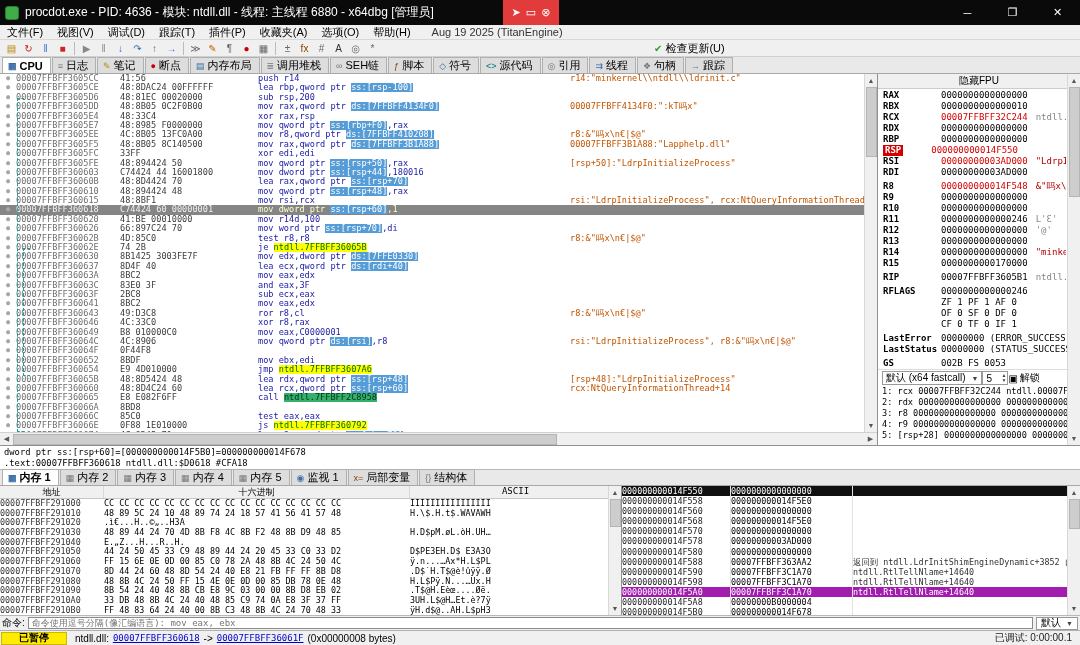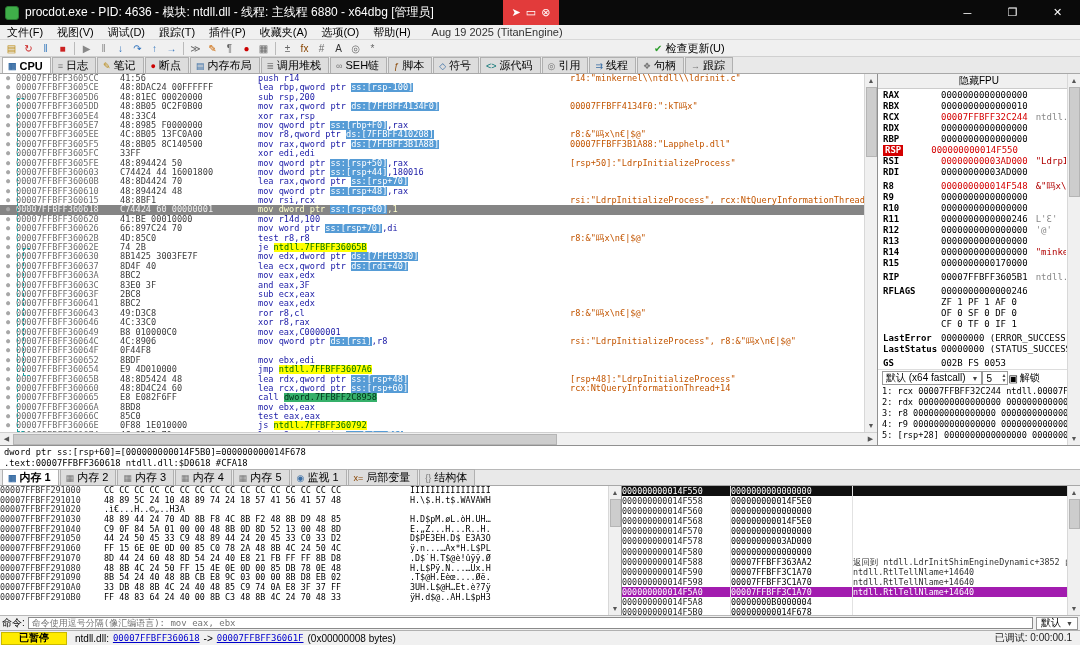--- a/index.html
+++ b/index.html
@@ -502,28 +502,27 @@
           <span class="g">●</span>
           <span class="acol">00007FFBFF360660</span>
           <span class="bcol">48:8D4C24 60</span>
           <span class="icol"><span>lea rcx,qword ptr </span><span class="mem">ss:[rsp+60]</span></span>
           <span class="ccol">rcx:NtQueryInformationThread+14</span>
         </div>
         <div class="drow">
           <span class="g">●</span>
           <span class="acol">00007FFBFF360665</span>
           <span class="bcol">E8 E082F6FF</span>
-          <span class="icol"><span>call </span><span class="tgt-c">dword.7FFBFF2C8958</span></span>
+          <span class="icol"><span>call </span><span class="tgt-c">ntdll.7FFBFF2C8958</span></span>
           <span class="ccol"></span>
         </div>
         <div class="drow">
           <span class="g">●</span>
           <span class="acol">00007FFBFF36066A</span>
           <span class="bcol">8BD8</span>
-          <span class="icol"><span>mov ebx,eax</span></span>
           <span class="ccol"></span>
         </div>
         <div class="drow">
           <span class="g">●</span>
           <span class="acol">00007FFBFF36066C</span>
           <span class="bcol">85C0</span>
           <span class="icol"><span>test eax,eax</span></span>
           <span class="ccol"></span>
         </div>
         <div class="drow">
@@ -732,20 +731,25 @@
       <span>局部变量</span>
     </div>
     <div class="vtab">
       <span class="vicon" style="color: rgb(119, 119, 119);">{}</span>
       <span>结构体</span>
     </div>
   </div>
 
 <div class="bottom-row">
   <div class="dump-panel">
+    <div class="dump-header">
+      <div class="dh-a">地址</div>
+      <div class="dh-h">十六进制</div>
+      <div class="dh-s">ASCII</div>
+    </div>
     <div class="dump-rows" id="dumprows">
         <div class="hxrow">
           <span class="hx-a">00007FFBFF291000</span>
           <span class="hx-h">CC CC CC CC CC CC CC CC CC CC CC CC CC CC CC CC</span>
           <span class="hx-s">ÌÌÌÌÌÌÌÌÌÌÌÌÌÌÌÌ</span>
         </div>
         <div class="hxrow">
           <span class="hx-a">00007FFBFF291010</span>
           <span class="hx-h">48 89 5C 24 10 48 89 74 24 18 57 41 56 41 57 48</span>
           <span class="hx-s">H.\$.H.t$.WAVAWH</span>
@@ -754,21 +758,20 @@
           <span class="hx-a">00007FFBFF291020</span>
           <span class="hx-s">.ì€...H..©„..H3Ä</span>
         </div>
         <div class="hxrow">
           <span class="hx-a">00007FFBFF291030</span>
           <span class="hx-h">48 89 44 24 70 4D 8B F8 4C 8B F2 48 8B D9 48 85</span>
           <span class="hx-s">H.D$pM.øL.òH.ÙH…</span>
         </div>
         <div class="hxrow">
           <span class="hx-a">00007FFBFF291040</span>
-          <span class="hx-h">C9 0F 84 5A 01 00 00 48 8B 0D 8D 52 13 00 48 8D</span>
           <span class="hx-s">É.„Z...H...R..H.</span>
         </div>
         <div class="hxrow">
           <span class="hx-a">00007FFBFF291050</span>
           <span class="hx-h">44 24 50 45 33 C9 48 89 44 24 20 45 33 C0 33 D2</span>
           <span class="hx-s">D$PE3ÉH.D$ E3À3Ò</span>
         </div>
         <div class="hxrow">
           <span class="hx-a">00007FFBFF291060</span>
           <span class="hx-h">FF 15 6E 0E 0D 00 85 C0 78 2A 48 8B 4C 24 50 4C</span>

